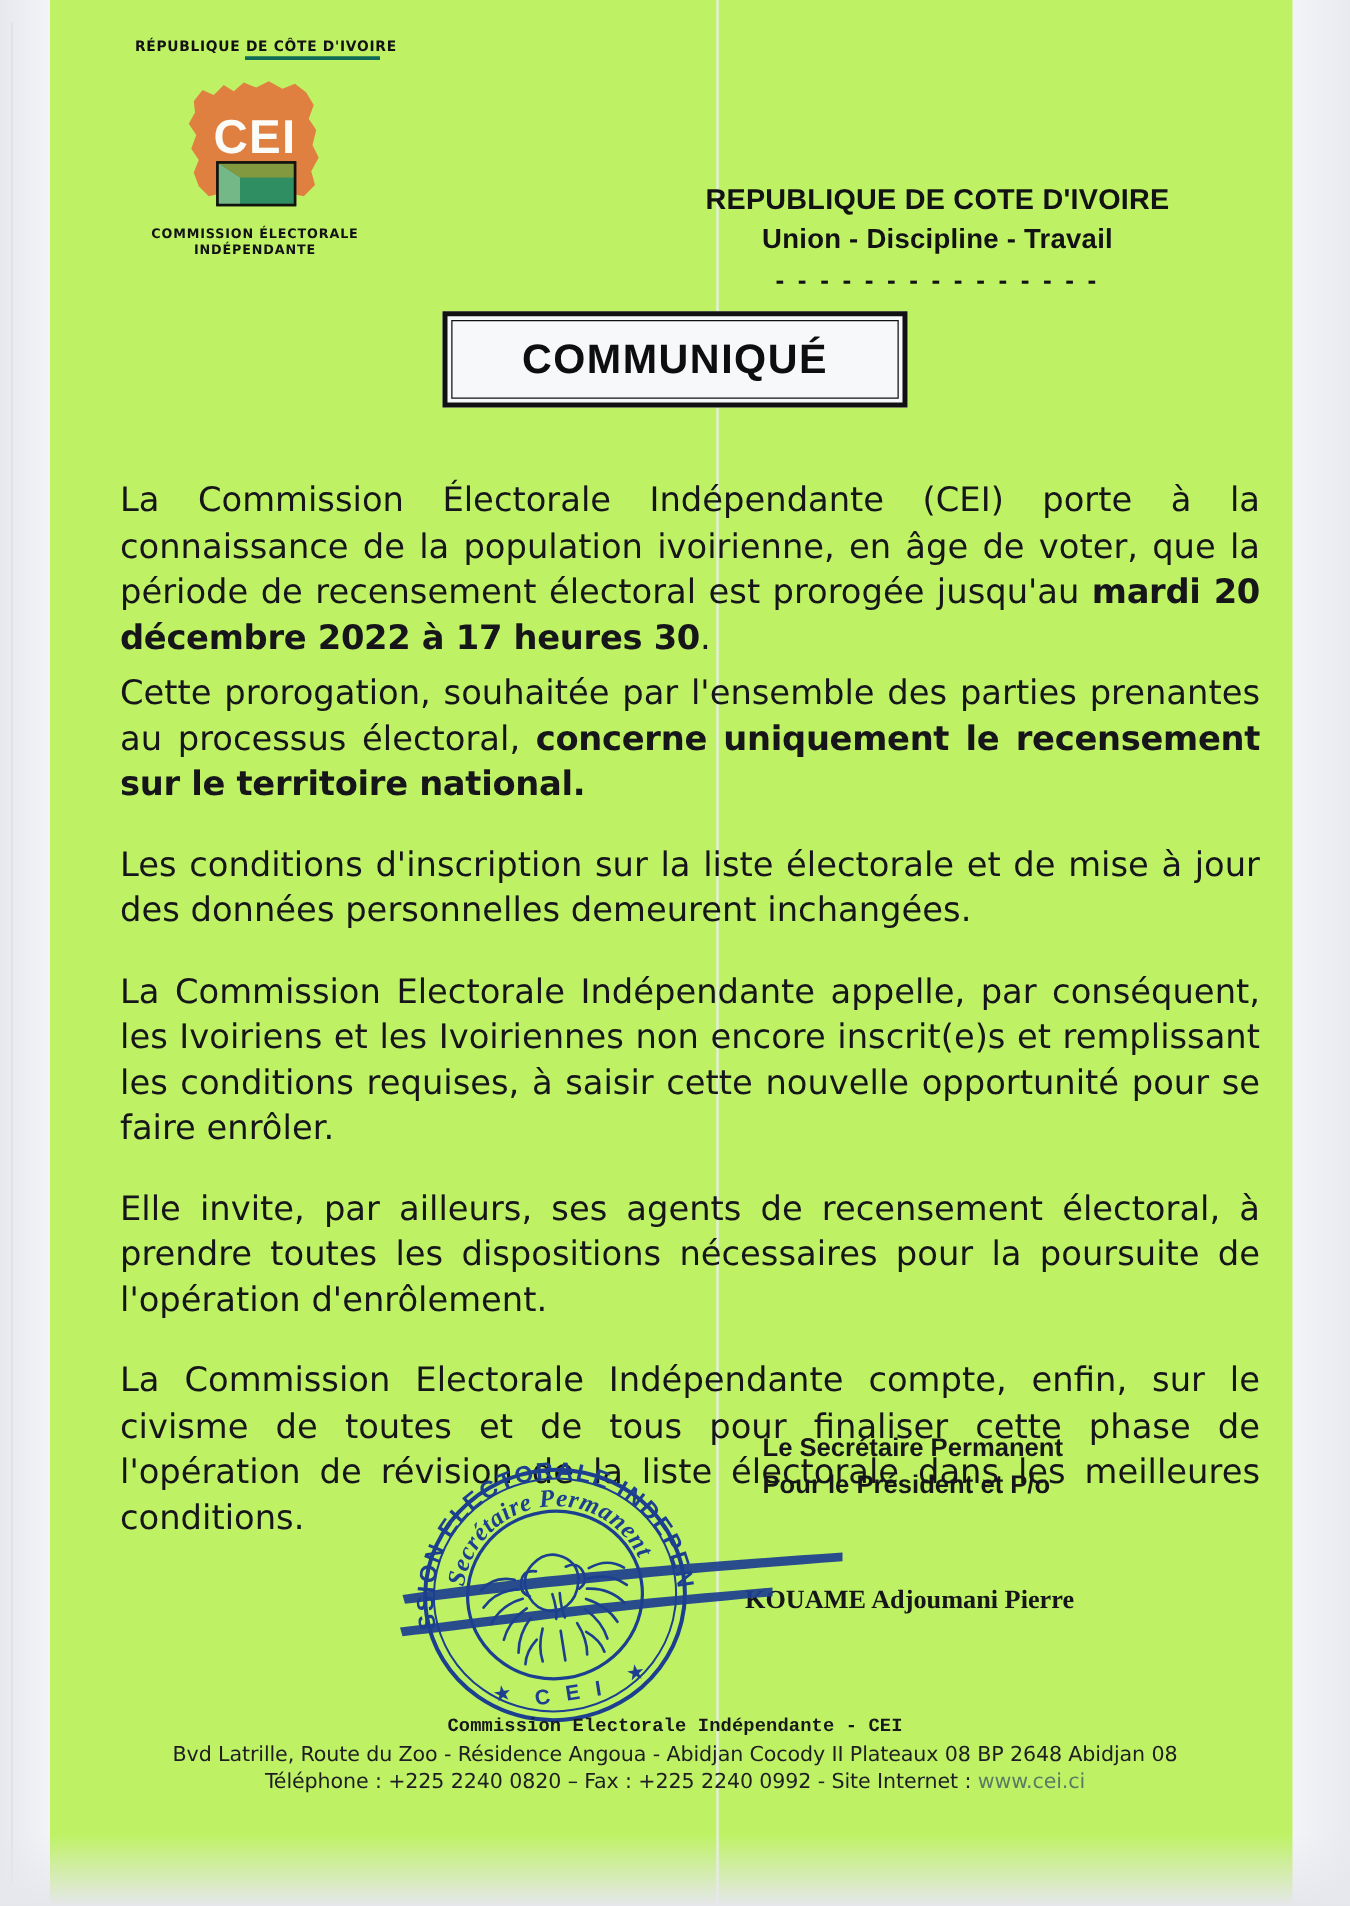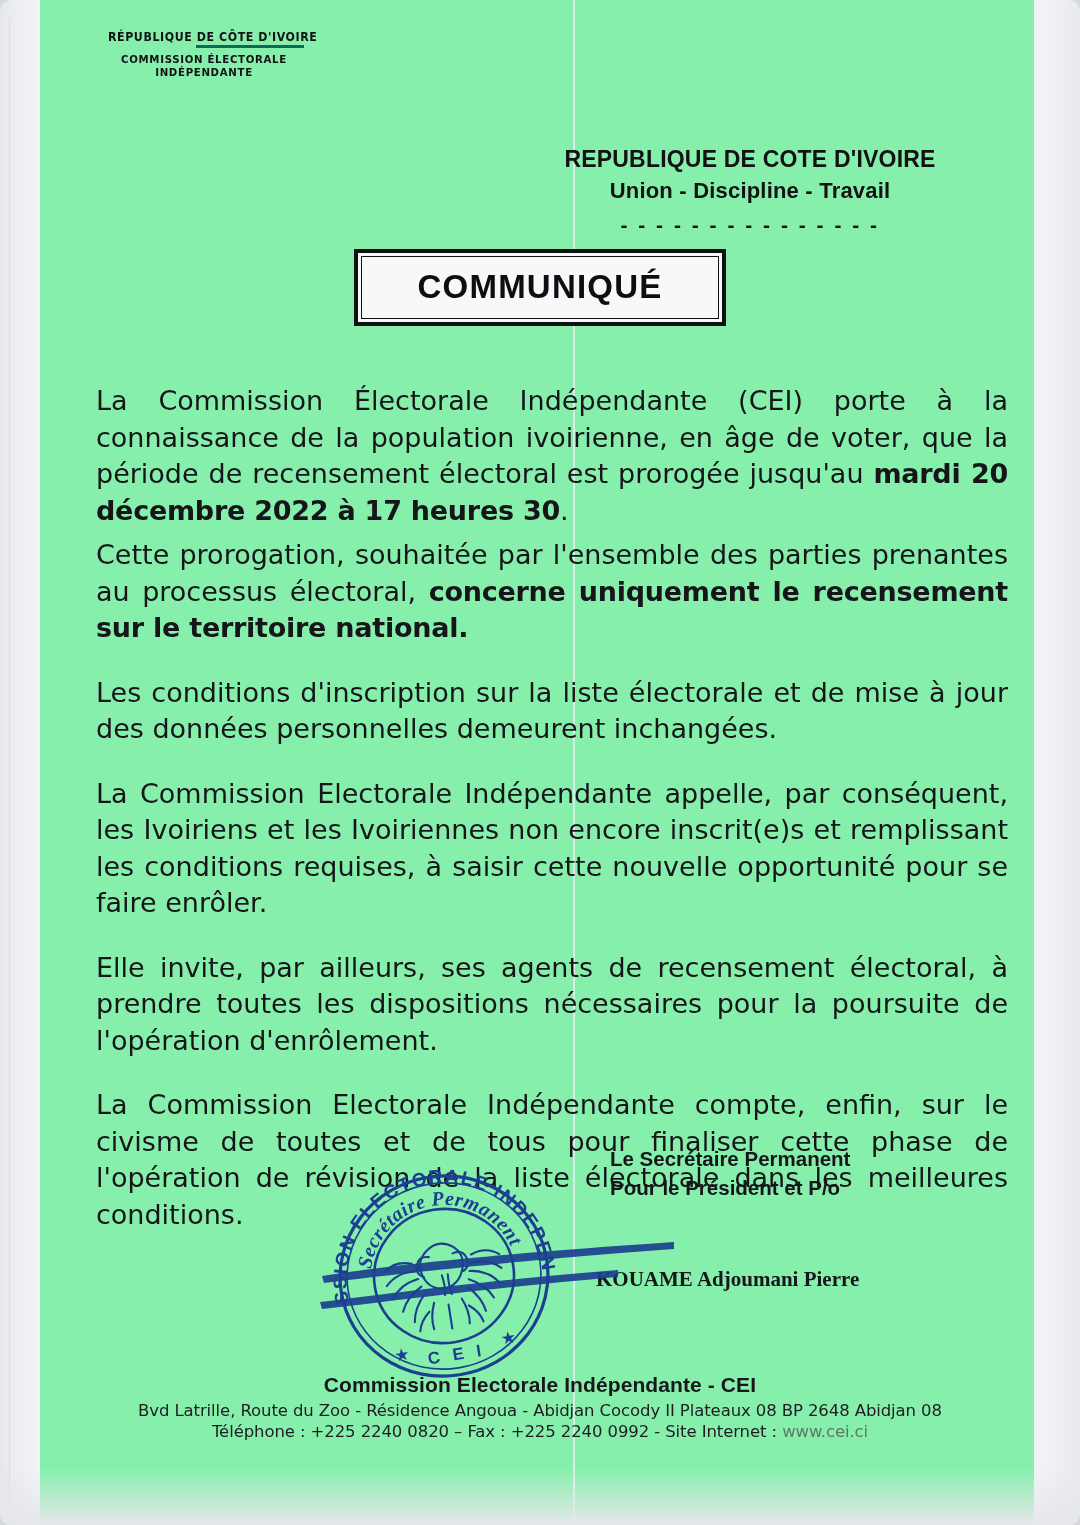--- a/index.html
+++ b/index.html
@@ -6,25 +6,24 @@
   html, body {
     margin: 0;
     padding: 0;
     background: #d8d8dc;
   }
   .page {
     position: relative;
     width: 1080px;
     height: 1525px;
     margin: 0 auto;
-    background: #86efac;
+    background: #bef264;
     overflow: hidden;
     font-family: "DejaVu Sans", sans-serif;
     color: #17171a;
-    border-radius: 11px;
   }
   
   .scan-tint-left {
     position: absolute; left: 0; top: 0; width: 40px; height: 100%;
     background: linear-gradient(to right, #e7e8ee 0%, #f3f4f7 100%);
     pointer-events: none;
   }
   .scan-tint-right {
     position: absolute; right: 0; top: 0; width: 46px; height: 100%;
     background: linear-gradient(to left, #e9eaf0 0%, #f3f4f7 100%);
@@ -204,22 +203,22 @@
   }
 
   
   .footer {
     position: absolute;
     left: 0; top: 1373px;
     width: 100%;
     text-align: center;
   }
   .footer-org {
-    font-family: Liberation Sans, sans-serif;
-    font-size: 21px;
+    font-family: Liberation Mono, monospace;
+    font-size: 15px;
     font-weight: bold;
     color: #17171c;
     letter-spacing: .1px;
   }
   .footer-addr {
     margin-top: 4px;
     font-size: 16.5px;
     color: #1d1d22;
     letter-spacing: -.1px;
   }
@@ -241,20 +240,39 @@
   <div class="scan-line"></div>
   <div class="scan-line-2"></div>
   <div class="scan-bottom"></div>
 
   <div class="header">
 
     <div class="logo-block">
       <div class="logo-country">RÉPUBLIQUE DE CÔTE D'IVOIRE</div>
       <div class="logo-country-rule"></div>
 
+      <div class="logo-art">
+        <svg width="150" height="122" viewBox="0 0 150 122" xmlns="http://www.w3.org/2000/svg">
+
+          <path d="M26 27 L33 18 L42 22 L50 14 L58 19 L66 12 L76 16 L86 11 L97 17 L107 13
+                   L116 20 L122 30 L118 41 L124 50 L121 62 L126 72 L120 83 L123 94 L114 103
+                   L104 101 L96 108 L86 104 L76 110 L66 105 L56 109 L47 101 L38 103 L30 95
+                   L26 84 L30 74 L24 65 L28 54 L22 45 L27 36 Z" fill="#e08040"></path>
+
+          <text x="75" y="68" text-anchor="middle" font-family="Liberation Sans, sans-serif" font-size="38" font-weight="bold" fill="#fbfbf8" letter-spacing="1">CEI</text>
+
+          <g>
+            <rect x="45" y="76" width="62" height="34" fill="#3f8f52" stroke="#12120f" stroke-width="2"></rect>
+            <path d="M45 76 L63 88 L63 110 L45 110 Z" fill="#7fbf92" opacity=".85"></path>
+            <path d="M63 88 L107 88 L107 110 L63 110 Z" fill="#2f8f64" opacity=".9"></path>
+            <path d="M45 76 L107 76 L107 88 L63 88 Z" fill="#8a9a3d" opacity=".9"></path>
+            <rect x="45" y="76" width="62" height="34" fill="none" stroke="#12120f" stroke-width="2"></rect>
+          </g>
+        </svg>
+      </div>
 
       <div class="logo-caption">
         <div>COMMISSION ÉLECTORALE</div>
         <div>INDÉPENDANTE</div>
       </div>
     </div>
 
     <div class="republic">
       <div class="republic-line1">REPUBLIQUE DE COTE D'IVOIRE</div>
       <div class="republic-line2">Union - Discipline - Travail</div>

